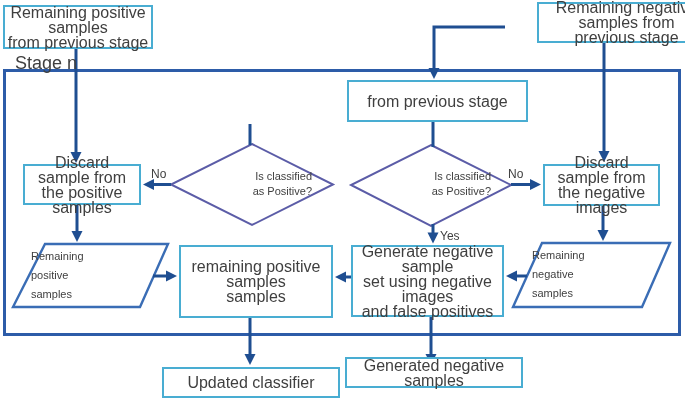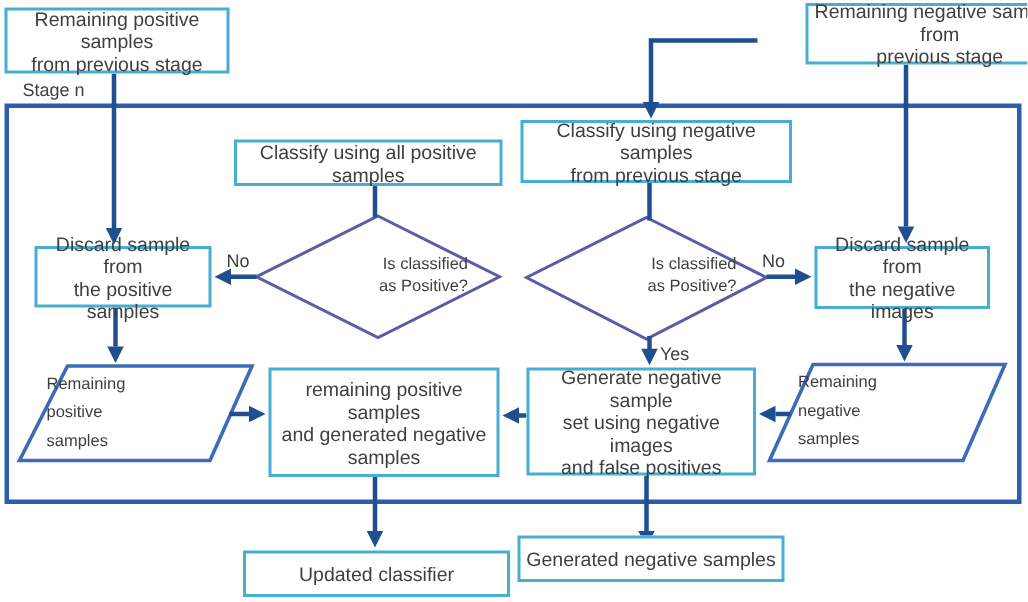--- a/index.html
+++ b/index.html
@@ -13,35 +13,35 @@
   }
   html,body{margin:0;padding:0;background:var(--bg);}
   #canvas{
     position:relative;width:685px;height:401px;background:var(--bg);
     font-family:"Liberation Sans",sans-serif;color:var(--text_color);
     overflow:hidden;
   }
   .cbox{
     position:absolute;background:#fff;border:2px solid var(--cyan_box_border);
     display:flex;flex-direction:column;justify-content:center;align-items:center;
-    text-align:center;font-size:13px;line-height:15px;z-index:3;padding:0 2px;box-sizing:content-box;
+    text-align:center;font-size:16px;line-height:15px;z-index:3;padding:0 2px;box-sizing:content-box;
   }
   .outerbox{
     position:absolute;border:3px solid var(--stage_box_border);background:transparent;z-index:1;
   }
   svg.layer{position:absolute;left:0;top:0;z-index:2;}
   .shaft{stroke:var(--arrow_navy);stroke-width:3;fill:none;}
   .conn{stroke:var(--arrow_navy);stroke-width:3;fill:none;}
   .head{fill:var(--arrow_navy);stroke:none;}
   .diamond{fill:#fff;stroke:var(--diamond_border);stroke-width:2;}
   .para{fill:#fff;stroke:var(--parallelogram_border);stroke-width:2.4;}
   .floatlabel{
     position:absolute;z-index:4;font-size:11px;line-height:15px;text-align:right;
   }
-  .stage-label{position:absolute;z-index:3;font-size:12px;}
+  .stage-label{position:absolute;z-index:3;font-size:18px;}
   .edge-label{position:absolute;z-index:4;font-size:12px;}
   .para-label{position:absolute;z-index:4;font-size:11px;line-height:19px;}
 </style>
 </head>
 <body>
 
 <div id="canvas">
 
   <div class="outerbox" style="left:3px;top:69px;width:672px;height:261px;"></div>
   <div class="stage-label" style="left:15px;top:53px;">Stage n</div>
@@ -127,42 +127,37 @@
   <div class="cbox" style="left:3px;top:5px;width:142px;height:40px;">
     <div>Remaining positive samples</div>
     <div>from previous stage</div>
   </div>
 
   <div class="cbox" style="left:493px;top:2px;width:171px;height:37px;margin-left:44px;">
     <div>Remaining negative samples from</div>
     <div>previous stage</div>
   </div>
 
-  <div class="cbox" style="left:156px;top:93px;width:171px;height:27px;">
-    <div>Classify using all positive samples</div>
-  </div>
 
   <div class="cbox" style="left:347px;top:80px;width:173px;height:38px;">
-    <div>Classify using negative samples</div>
     <div>from previous stage</div>
   </div>
 
   <div class="cbox" style="left:23px;top:164px;width:110px;height:37px;">
     <div>Discard sample from</div>
     <div>the positive samples</div>
   </div>
 
   <div class="cbox" style="left:543px;top:164px;width:109px;height:38px;">
     <div>Discard sample from</div>
     <div>the negative images</div>
   </div>
 
   <div class="cbox" style="left:179px;top:245px;width:146px;height:69px;">
     <div>remaining positive samples</div>
-    <div>and generated negative</div>
     <div>samples</div>
   </div>
 
   <div class="cbox" style="left:351px;top:245px;width:145px;height:68px;">
     <div>Generate negative sample</div>
     <div>set using negative images</div>
     <div>and false positives</div>
   </div>
 
   <div class="cbox" style="left:162px;top:367px;width:170px;height:27px;">

